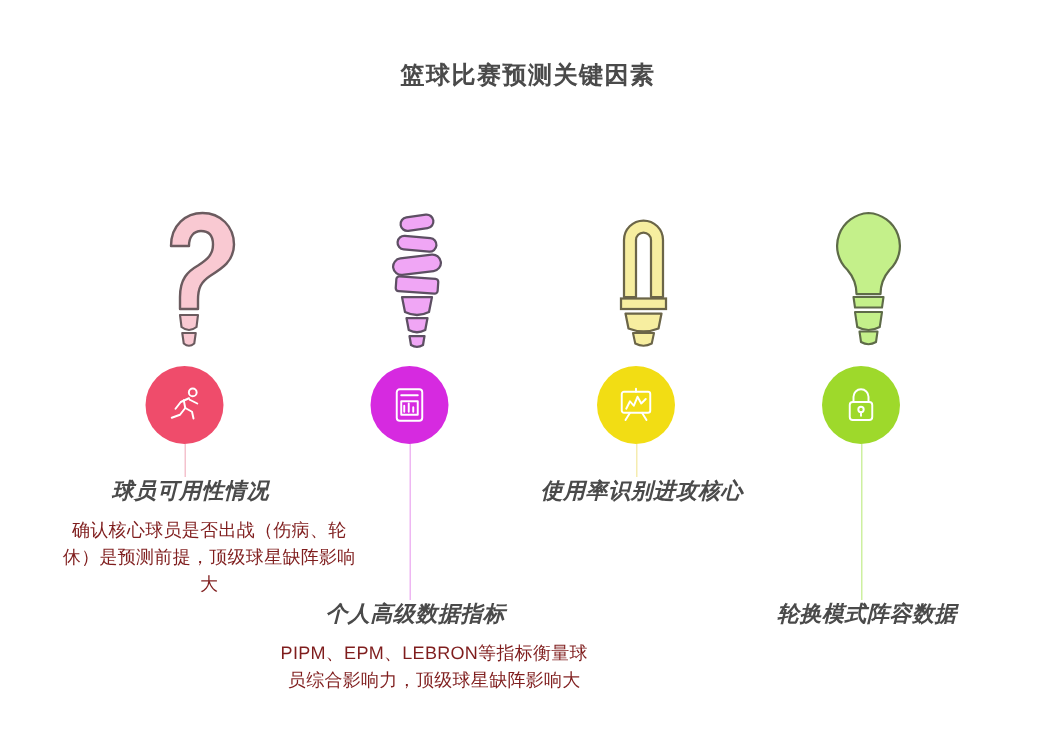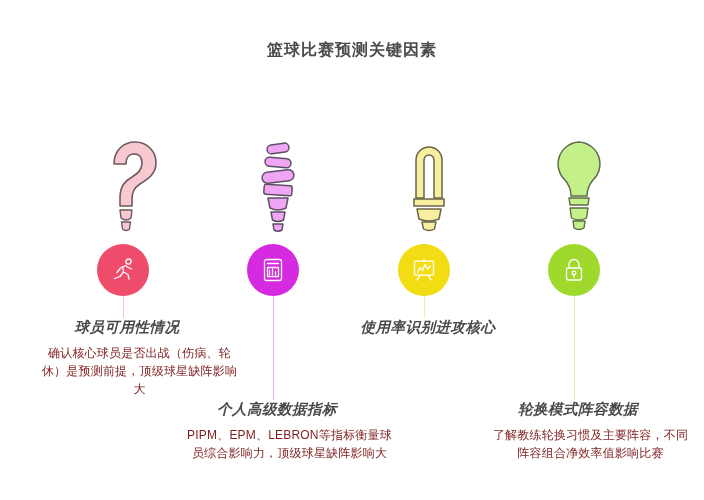--- a/index.html
+++ b/index.html
@@ -225,15 +225,14 @@
         <circle cx="13" cy="16" r="1.8"></circle>
         <path d="M13 17.8 L13 20.2"></path>
       </g>
     </svg>
   </div>
 
   <div class="stem stem-long" style="background:#cdf0a0"></div>
 
   <div class="text-block text-low">
     <div class="block-title">轮换模式阵容数据</div>
-    <div class="block-desc">了解教练轮换习惯及主要阵容，不同阵容组合净效率值影响比赛</div>
   </div>
 </div>
 
 </body></html>

